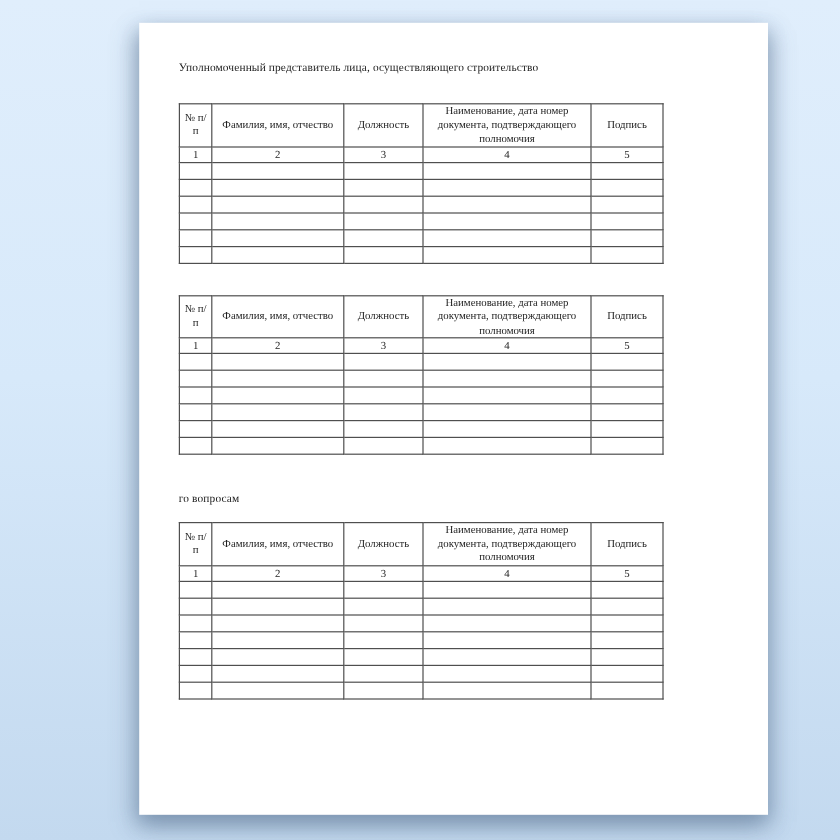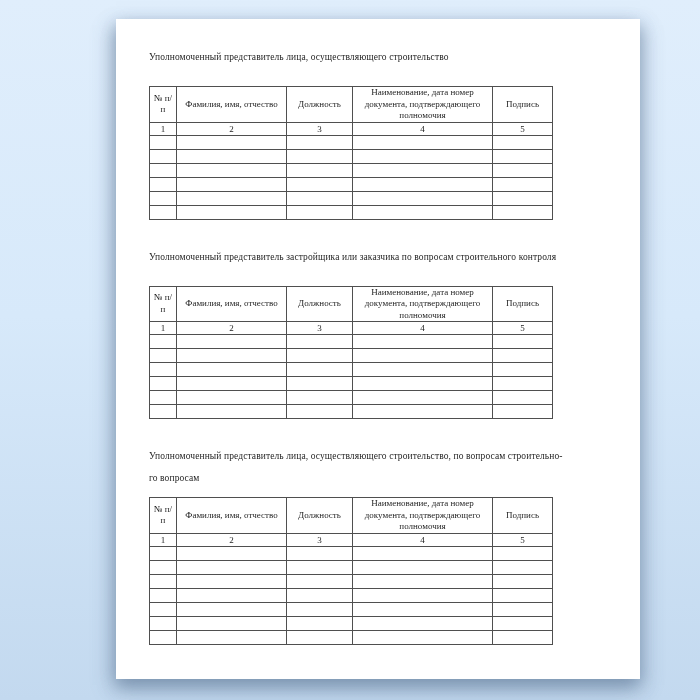--- a/index.html
+++ b/index.html
@@ -120,23 +120,20 @@
               <td></td>
               <td></td>
               <td></td>
               <td></td>
             </tr>
           </tbody>
       </table>
     </div>
 
     <div class="section section-2">
-      <div class="heading">
-        <span class="hline">Уполномоченный представитель застройщика или заказчика по вопросам строительного контроля</span>
-      </div>
       <table class="rep-table">
         <colgroup>
             <col class="c1">
             <col class="c2">
             <col class="c3">
             <col class="c4">
             <col class="c5">
           </colgroup>
         <thead>
           <tr>
@@ -196,21 +193,20 @@
               <td></td>
               <td></td>
               <td></td>
             </tr>
           </tbody>
       </table>
     </div>
 
     <div class="section section-3">
       <div class="heading">
-        <span class="hline">Уполномоченный представитель лица, осуществляющего строительство, по вопросам строительно-</span>
         <span class="hline">го вопросам</span>
       </div>
       <table class="rep-table">
         <colgroup>
             <col class="c1">
             <col class="c2">
             <col class="c3">
             <col class="c4">
             <col class="c5">
           </colgroup>

